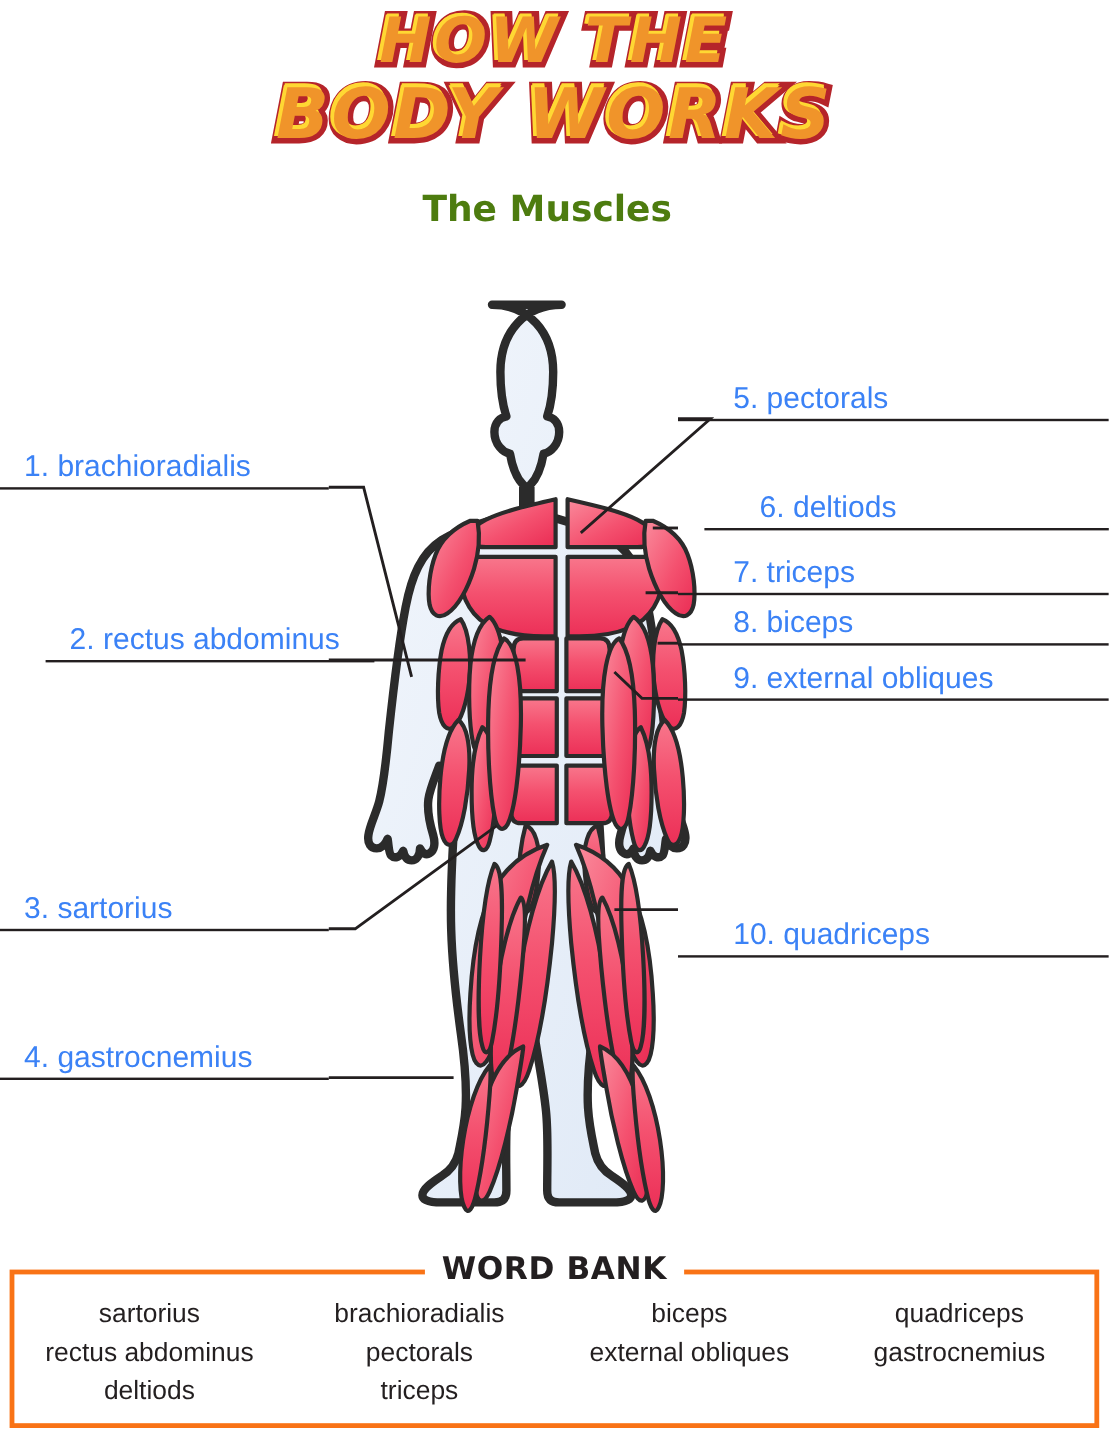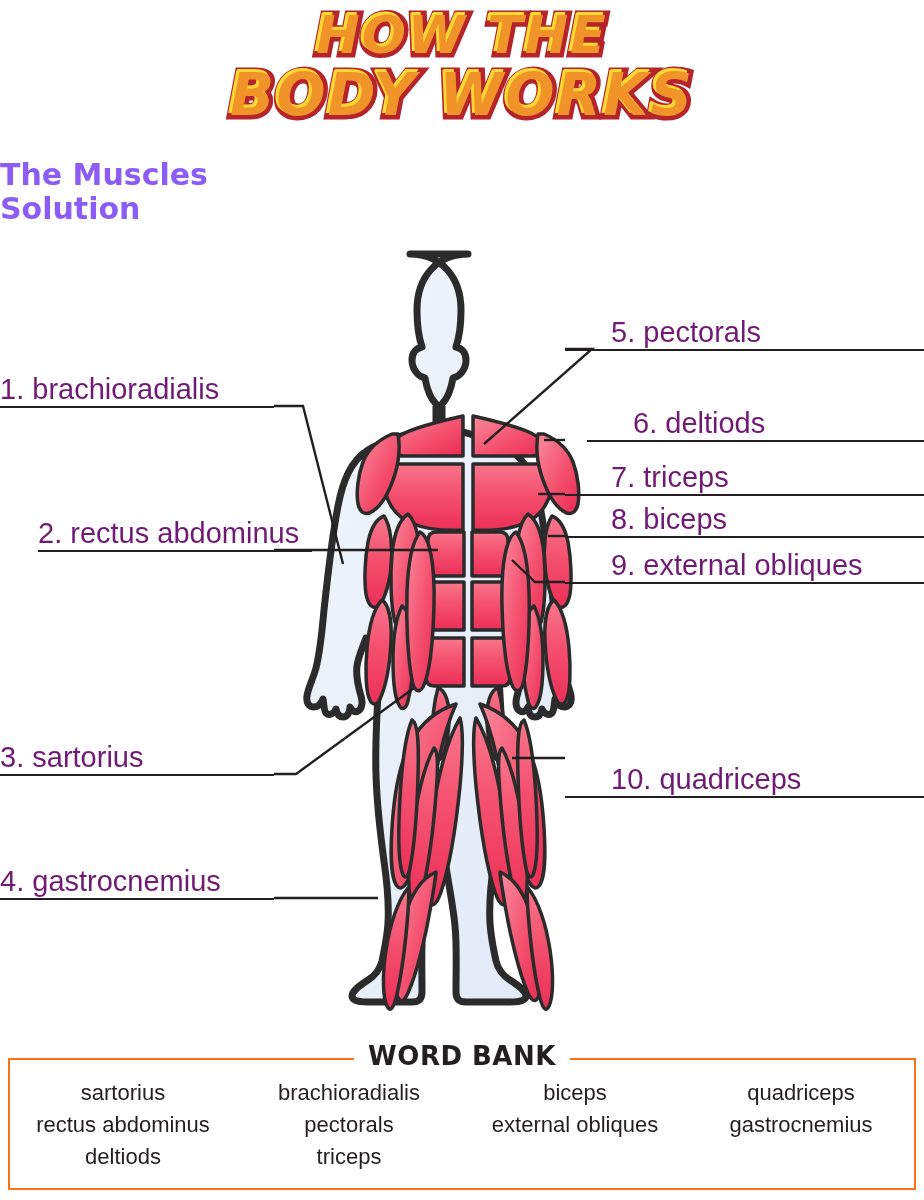--- a/index.html
+++ b/index.html
@@ -38,45 +38,45 @@
     margin: 0;
   }
   #logo-line-1 { font-size: 52px; line-height: 58px; }
   #logo-line-2 { font-size: 58px; line-height: 62px; font-style: italic; }
 
   
   #page-title {
     position: absolute;
     left: 0; top: 158px;
     width: 912px;
-    text-align: left;
+    text-align: center;
     font-size: 30px;
     font-weight: bold;
     line-height: 34px;
-    color: #8b5cf6;
+    color: #4d7c0f;
     font-family: "DejaVu Sans", sans-serif;
   }
   #page-title .t-line { display: block; }
 
   
   .answer {
     position: absolute;
     height: 0;
     border-bottom: 2.5px solid #231f20;
   }
   .answer .ans-text {
     position: absolute;
     bottom: 3px;
-    font-size: 29px;
+    font-size: 25px;
     line-height: 28px;
     white-space: nowrap;
-    color: #701a75;
+    color: #3b82f6;
     font-family: "Liberation Sans", sans-serif;
   }
-  .answer.left .ans-text { left: 0; }
+  .answer.left .ans-text { left: 20px; }
   .answer.right .ans-text { left: 46px; }
   .ans-num { font-variant-numeric: lining-nums; }
 
   
   #leaders {
     position: absolute;
     left: 0; top: 0;
     width: 924px; height: 1200px;
     pointer-events: none;
   }
@@ -90,21 +90,21 @@
     height: 790px;
   }
 
   
   #word-bank {
     position: absolute;
     left: 8px;
     top: 1058px;
     width: 908px;
     height: 132px;
-    border: 2px solid #f97316;
+    border: 4px solid #f97316;
   }
   #word-bank-title {
     position: absolute;
     left: 50%;
     transform: translateX(-50%);
     top: -19px;
     background: #ffffff;
     padding: 0 14px;
     font-size: 26px;
     font-weight: bold;
@@ -133,21 +133,20 @@
 </head>
 <body>
 
 <div id="logo-banner">
   <span class="logo-line" id="logo-line-1">HOW THE</span>
   <span class="logo-line" id="logo-line-2">BODY WORKS</span>
 </div>
 
 <div id="page-title">
   <span class="t-line">The Muscles</span>
-  <span class="t-line">Solution</span>
 </div>
 
 <div id="body-figure">
   <svg viewBox="0 0 360 790" width="360" height="790">
     <defs>
       <linearGradient id="mg" x1="0" y1="0" x2="0" y2="1">
         <stop offset="0%" stop-color="#f8778c"></stop>
         <stop offset="45%" stop-color="#f4516f"></stop>
         <stop offset="100%" stop-color="#ec2f57"></stop>
       </linearGradient>

